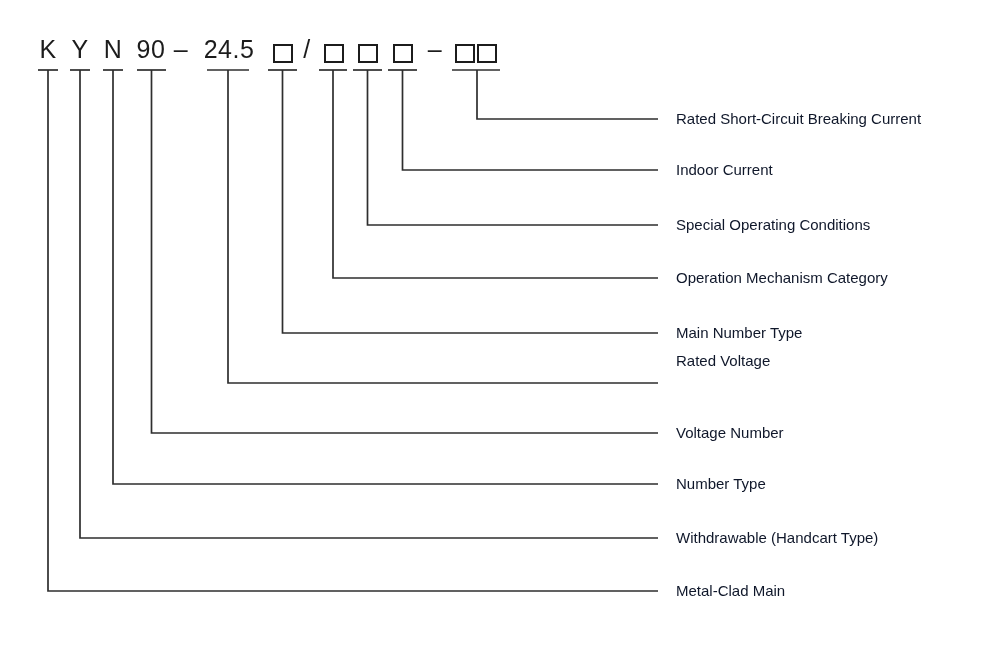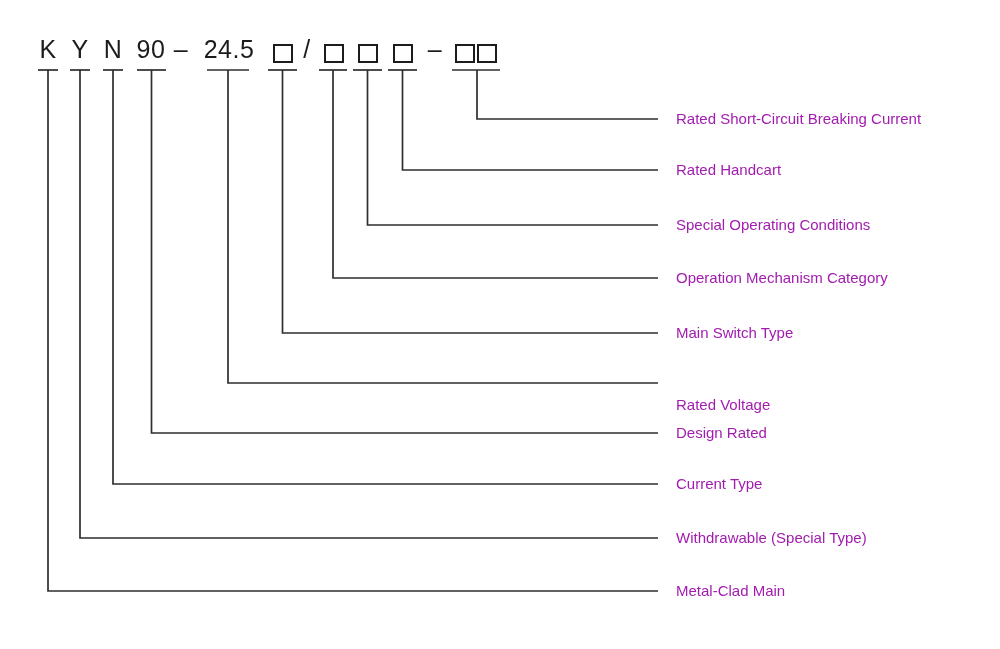--- a/index.html
+++ b/index.html
@@ -40,21 +40,21 @@
     border: 2px solid #1c1c1c;
     transform: translateX(-50%);
     background: #ffffff;
   }
   .leader-label {
     position: absolute;
     left: 676px;
     height: 20px;
     line-height: 20px;
     font-size: 15px;
-    color: #a21caf;
+    color: #0f172a;
     white-space: nowrap;
   }
 </style>
 </head>
 <body>
 
 <div class="canvas">
 
   <svg class="lines-svg" viewBox="0 0 1000 649" xmlns="http://www.w3.org/2000/svg">
     <g stroke="#2e2e2e" stroke-width="1.7" fill="none">
@@ -92,23 +92,23 @@
   <div class="code-box" style="left:283px"></div>
   <div class="code-char" style="left:307px">/</div>
   <div class="code-box" style="left:334px"></div>
   <div class="code-box" style="left:368px"></div>
   <div class="code-box" style="left:403px"></div>
   <div class="code-char" style="left:435px">–</div>
   <div class="code-box" style="left:465px"></div>
   <div class="code-box" style="left:487px"></div>
 
   <div class="leader-label" style="top:109px">Rated Short-Circuit Breaking Current</div>
-  <div class="leader-label" style="top:160px">Rated Handcart</div>
+  <div class="leader-label" style="top:160px">Indoor Current</div>
   <div class="leader-label" style="top:268px">Operation Mechanism Category</div>
   <div class="leader-label" style="top:215px">Special Operating Conditions</div>
-  <div class="leader-label" style="top:323px">Main Switch Type</div>
-  <div class="leader-label" style="top:395px">Rated Voltage</div>
-  <div class="leader-label" style="top:423px">Design Rated</div>
-  <div class="leader-label" style="top:474px">Current Type</div>
-  <div class="leader-label" style="top:528px">Withdrawable (Special Type)</div>
+  <div class="leader-label" style="top:323px">Main Number Type</div>
+  <div class="leader-label" style="top:351px">Rated Voltage</div>
+  <div class="leader-label" style="top:423px">Voltage Number</div>
+  <div class="leader-label" style="top:474px">Number Type</div>
+  <div class="leader-label" style="top:528px">Withdrawable (Handcart Type)</div>
   <div class="leader-label" style="top:581px">Metal-Clad Main</div>
 
 </div>
 
 </body></html>

